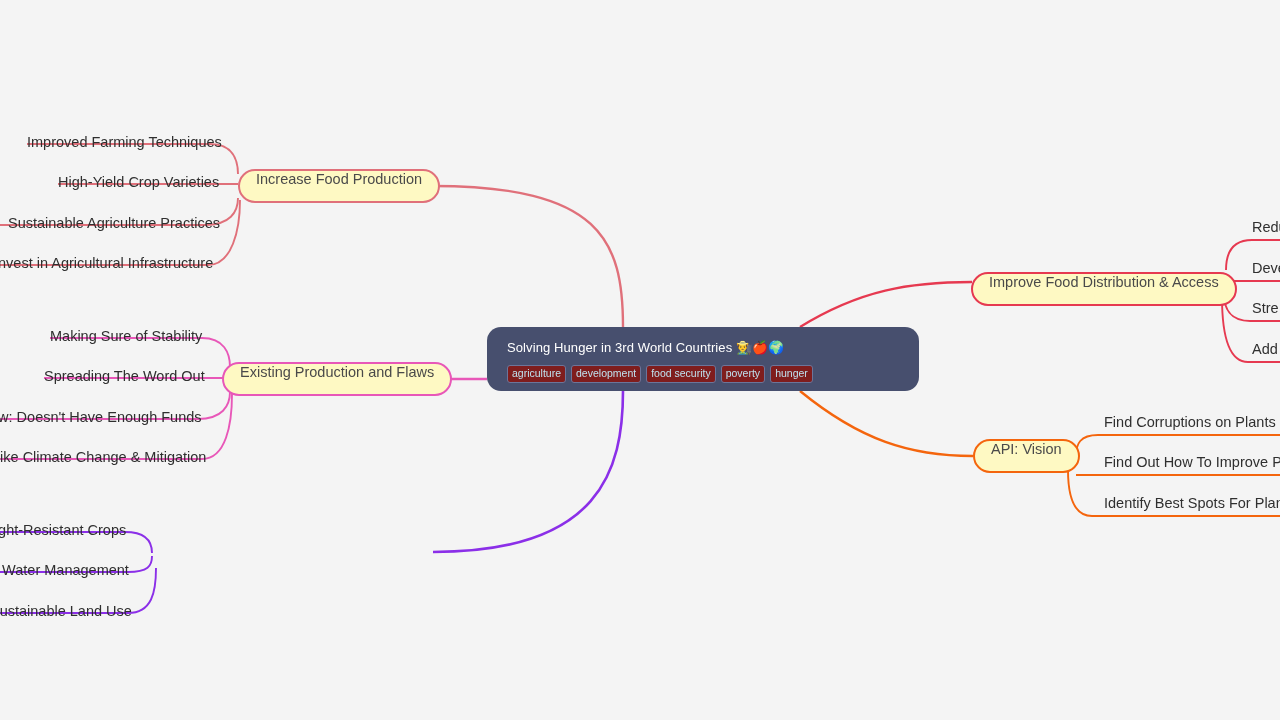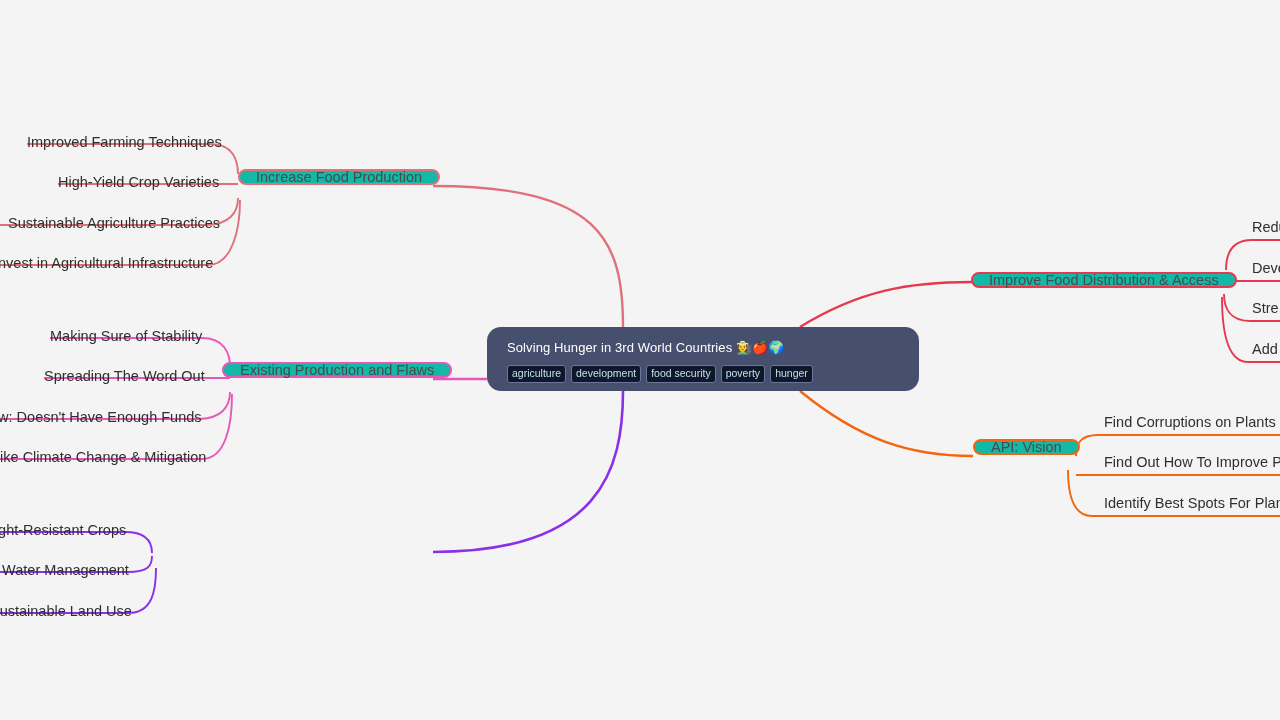--- a/index.html
+++ b/index.html
@@ -37,39 +37,39 @@
     letter-spacing: .1px;
     white-space: nowrap;
     line-height: 24px;
   }
   .root-tags {
     display: flex;
     gap: 5px;
     margin-top: 5px;
   }
   .root-tag {
-    background: #0f172a;
+    background: #7f1d1d;
     color: #bfe2ef;
     border: 1px solid #6c759a;
     border-radius: 3px;
     font-size: 10.5px;
     line-height: 13px;
     padding: 1px 4px 2px 4px;
     white-space: nowrap;
   }
 
   
   .pill {
     position: absolute;
-    background: #14b8a6;
+    background: #fef9c3;
     border: 2.2px solid #999;
     border-radius: 999px;
-    height: 16px;
+    height: 34px;
     display: flex;
-    align-items: center;
+    align-items: flex-start;
     justify-content: center;
     padding: 0 16px;
     white-space: nowrap;
     color: #4a4a4a;
     font-size: 14.5px;
     z-index: 4;
   }
 
   
   .leaf {

